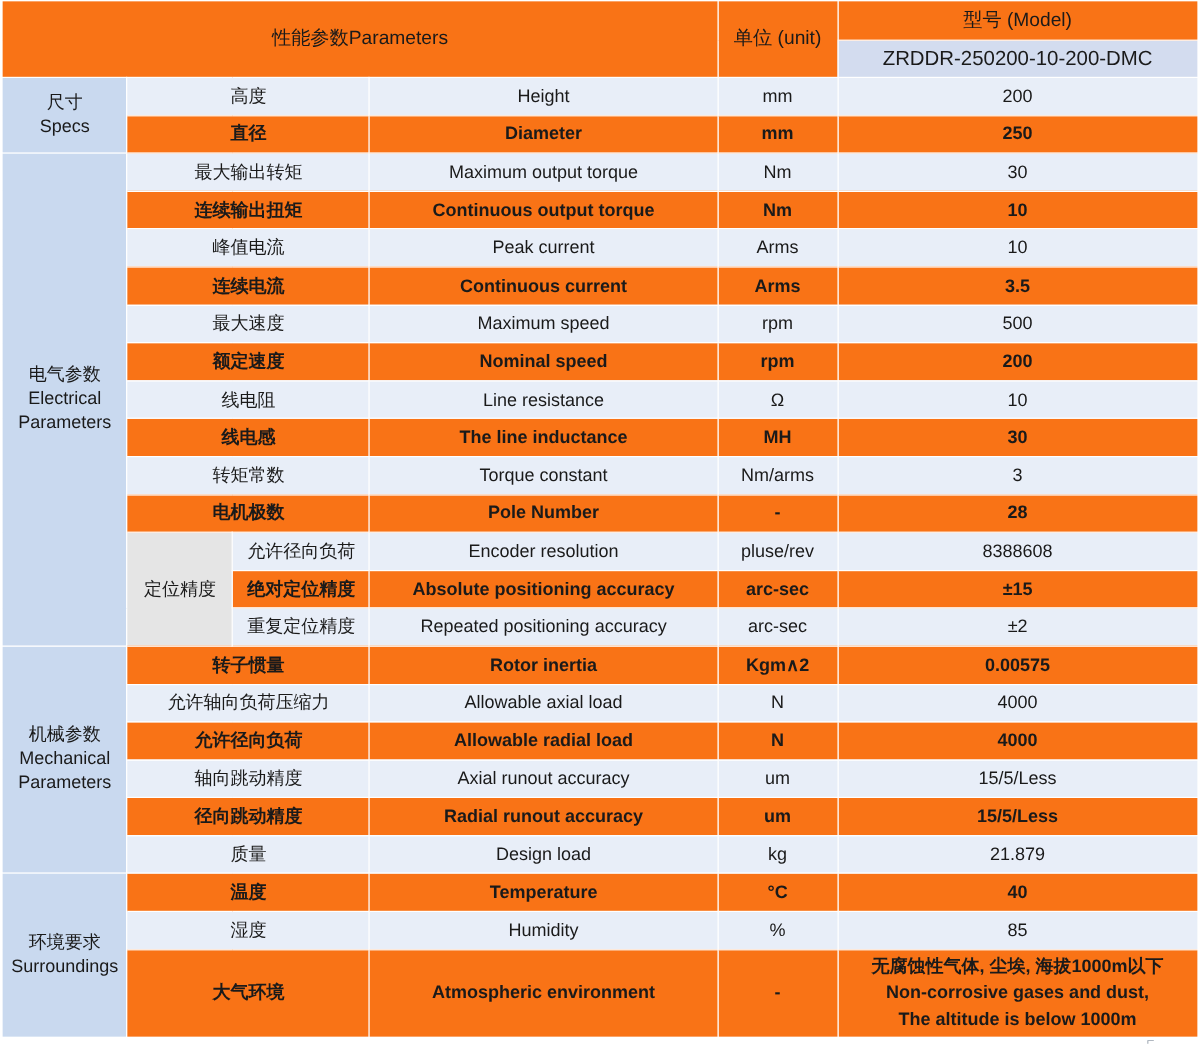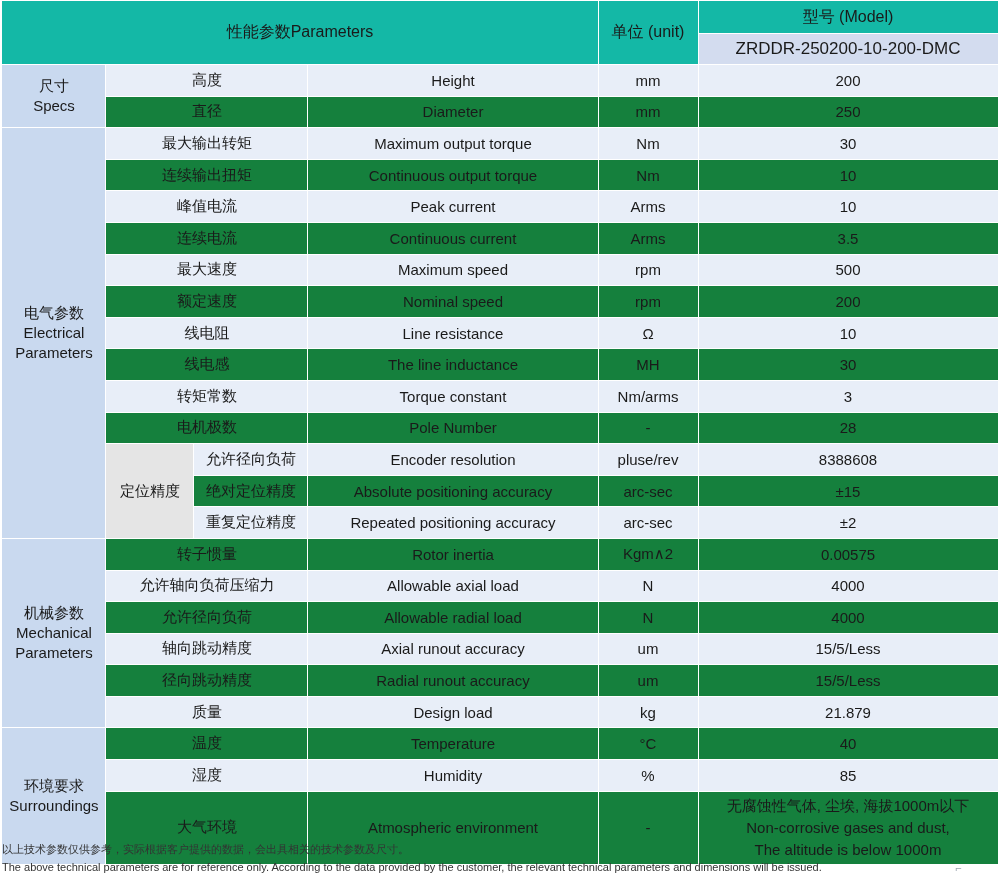--- a/index.html
+++ b/index.html
@@ -36,21 +36,21 @@
   }
   
   col.c-group   { width: 104px; }
   col.c-sub     { width: 88px; }
   col.c-cn      { width: 114px; }
   col.c-en      { width: 290px; }
   col.c-unit    { width: 100px; }
   col.c-val     { width: 300px; }
 
   .hdr-top {
-    background: #14b8a6;
+    background: #f97316;
     height: 32px;
     font-size: 16px;
     color: #1a1a1a;
   }
   .hdr-model-sub {
     background: #d3dcef;
     height: 30px;
     font-size: 17px;
   }
   .grp {
@@ -58,21 +58,22 @@
     font-size: 15px;
     line-height: 1.35;
     color: #1a1a1a;
     margin-top: 24px;
   }
   .rowcell {
     height: 30.6px;
     background: #e8eef8;
   }
   .rowcell.alt {
-    background: #15803d;
+    background: #f97316;
+    font-weight: bold;
   }
   .cn {
     text-align: center;
   }
   .en {
     text-align: left;
     padding-left: 10px;
   }
   .unit, .val { text-align: center; }
   .subgrp {
@@ -290,20 +291,16 @@
         <td class="rowcell alt val atm-val">
           <div>无腐蚀性气体, 尘埃, 海拔1000m以下</div>
           <div>Non-corrosive gases and dust,</div>
           <div>The altitude is below 1000m</div>
         </td>
       </tr>
 
     </tbody>
   </table>
 
-  <div class="footnote">
-    <div>以上技术参数仅供参考，实际根据客户提供的数据，会出具相关的技术参数及尺寸。</div>
-    <div>The above technical parameters are for reference only. According to the data provided by the customer, the relevant technical parameters and dimensions will be issued.</div>
-  </div>
 
   <div class="corner-mark">⌐</div>
 
 </div>
 
 </body></html>

